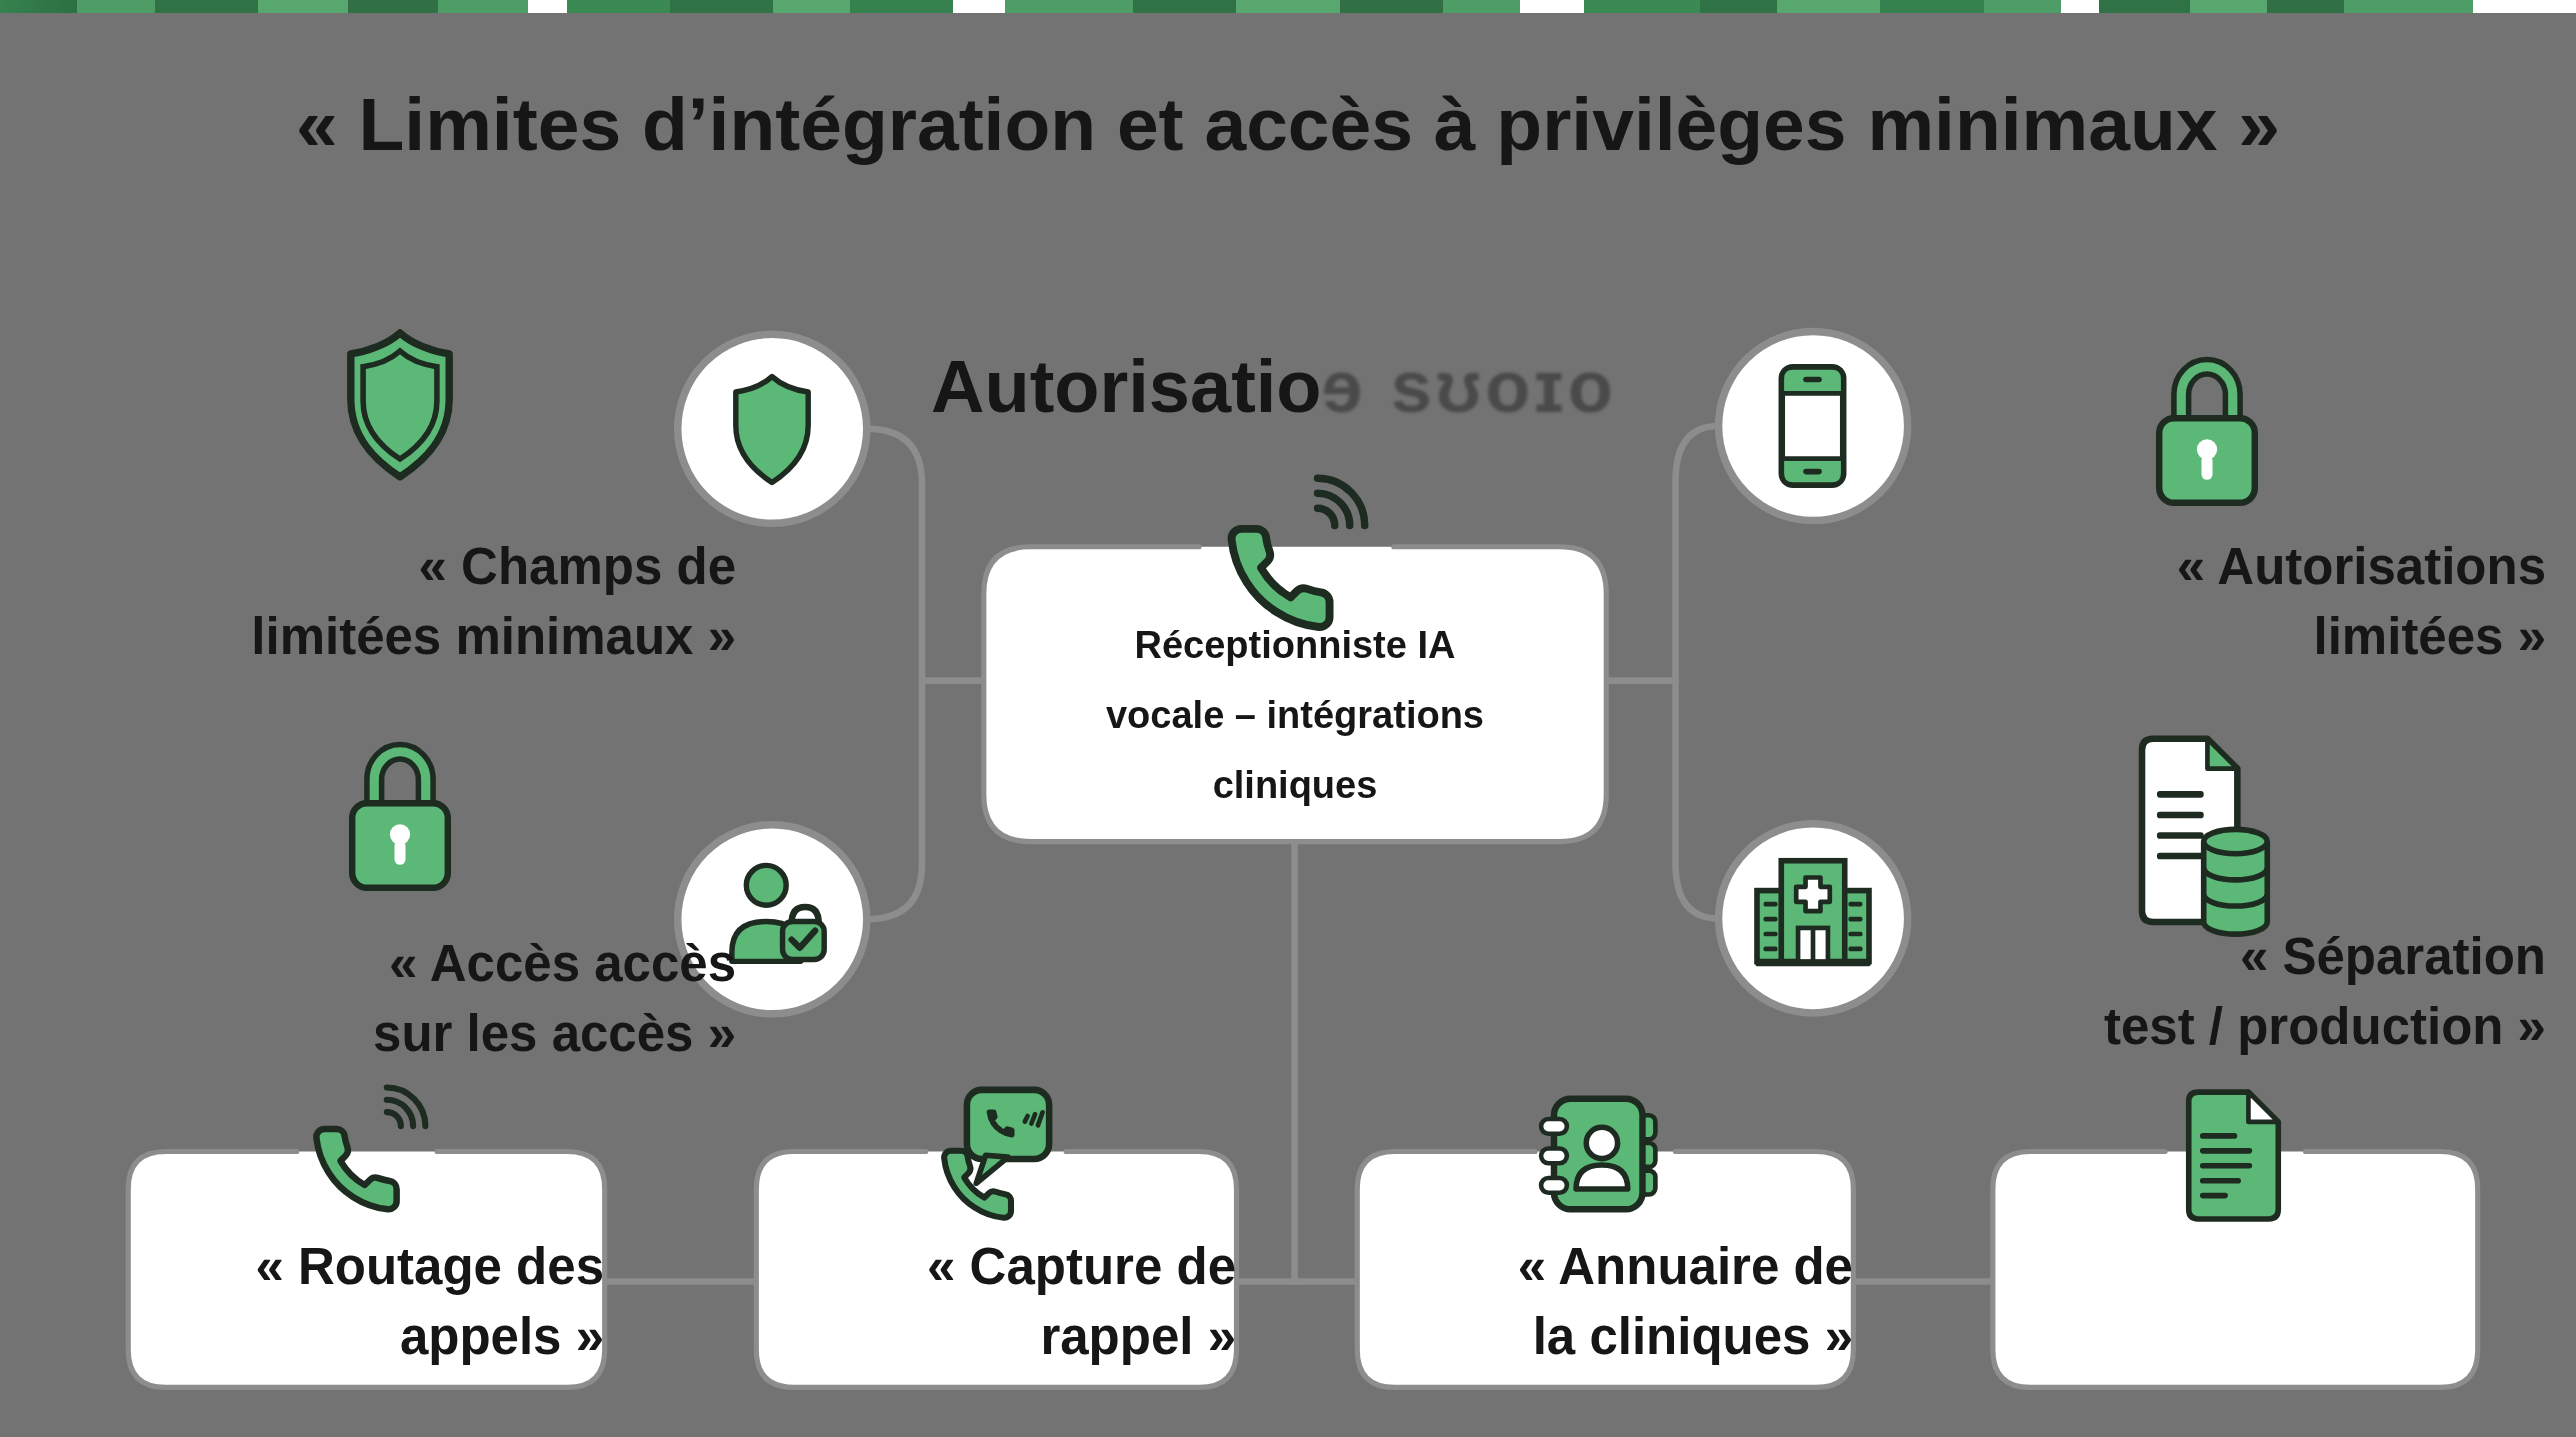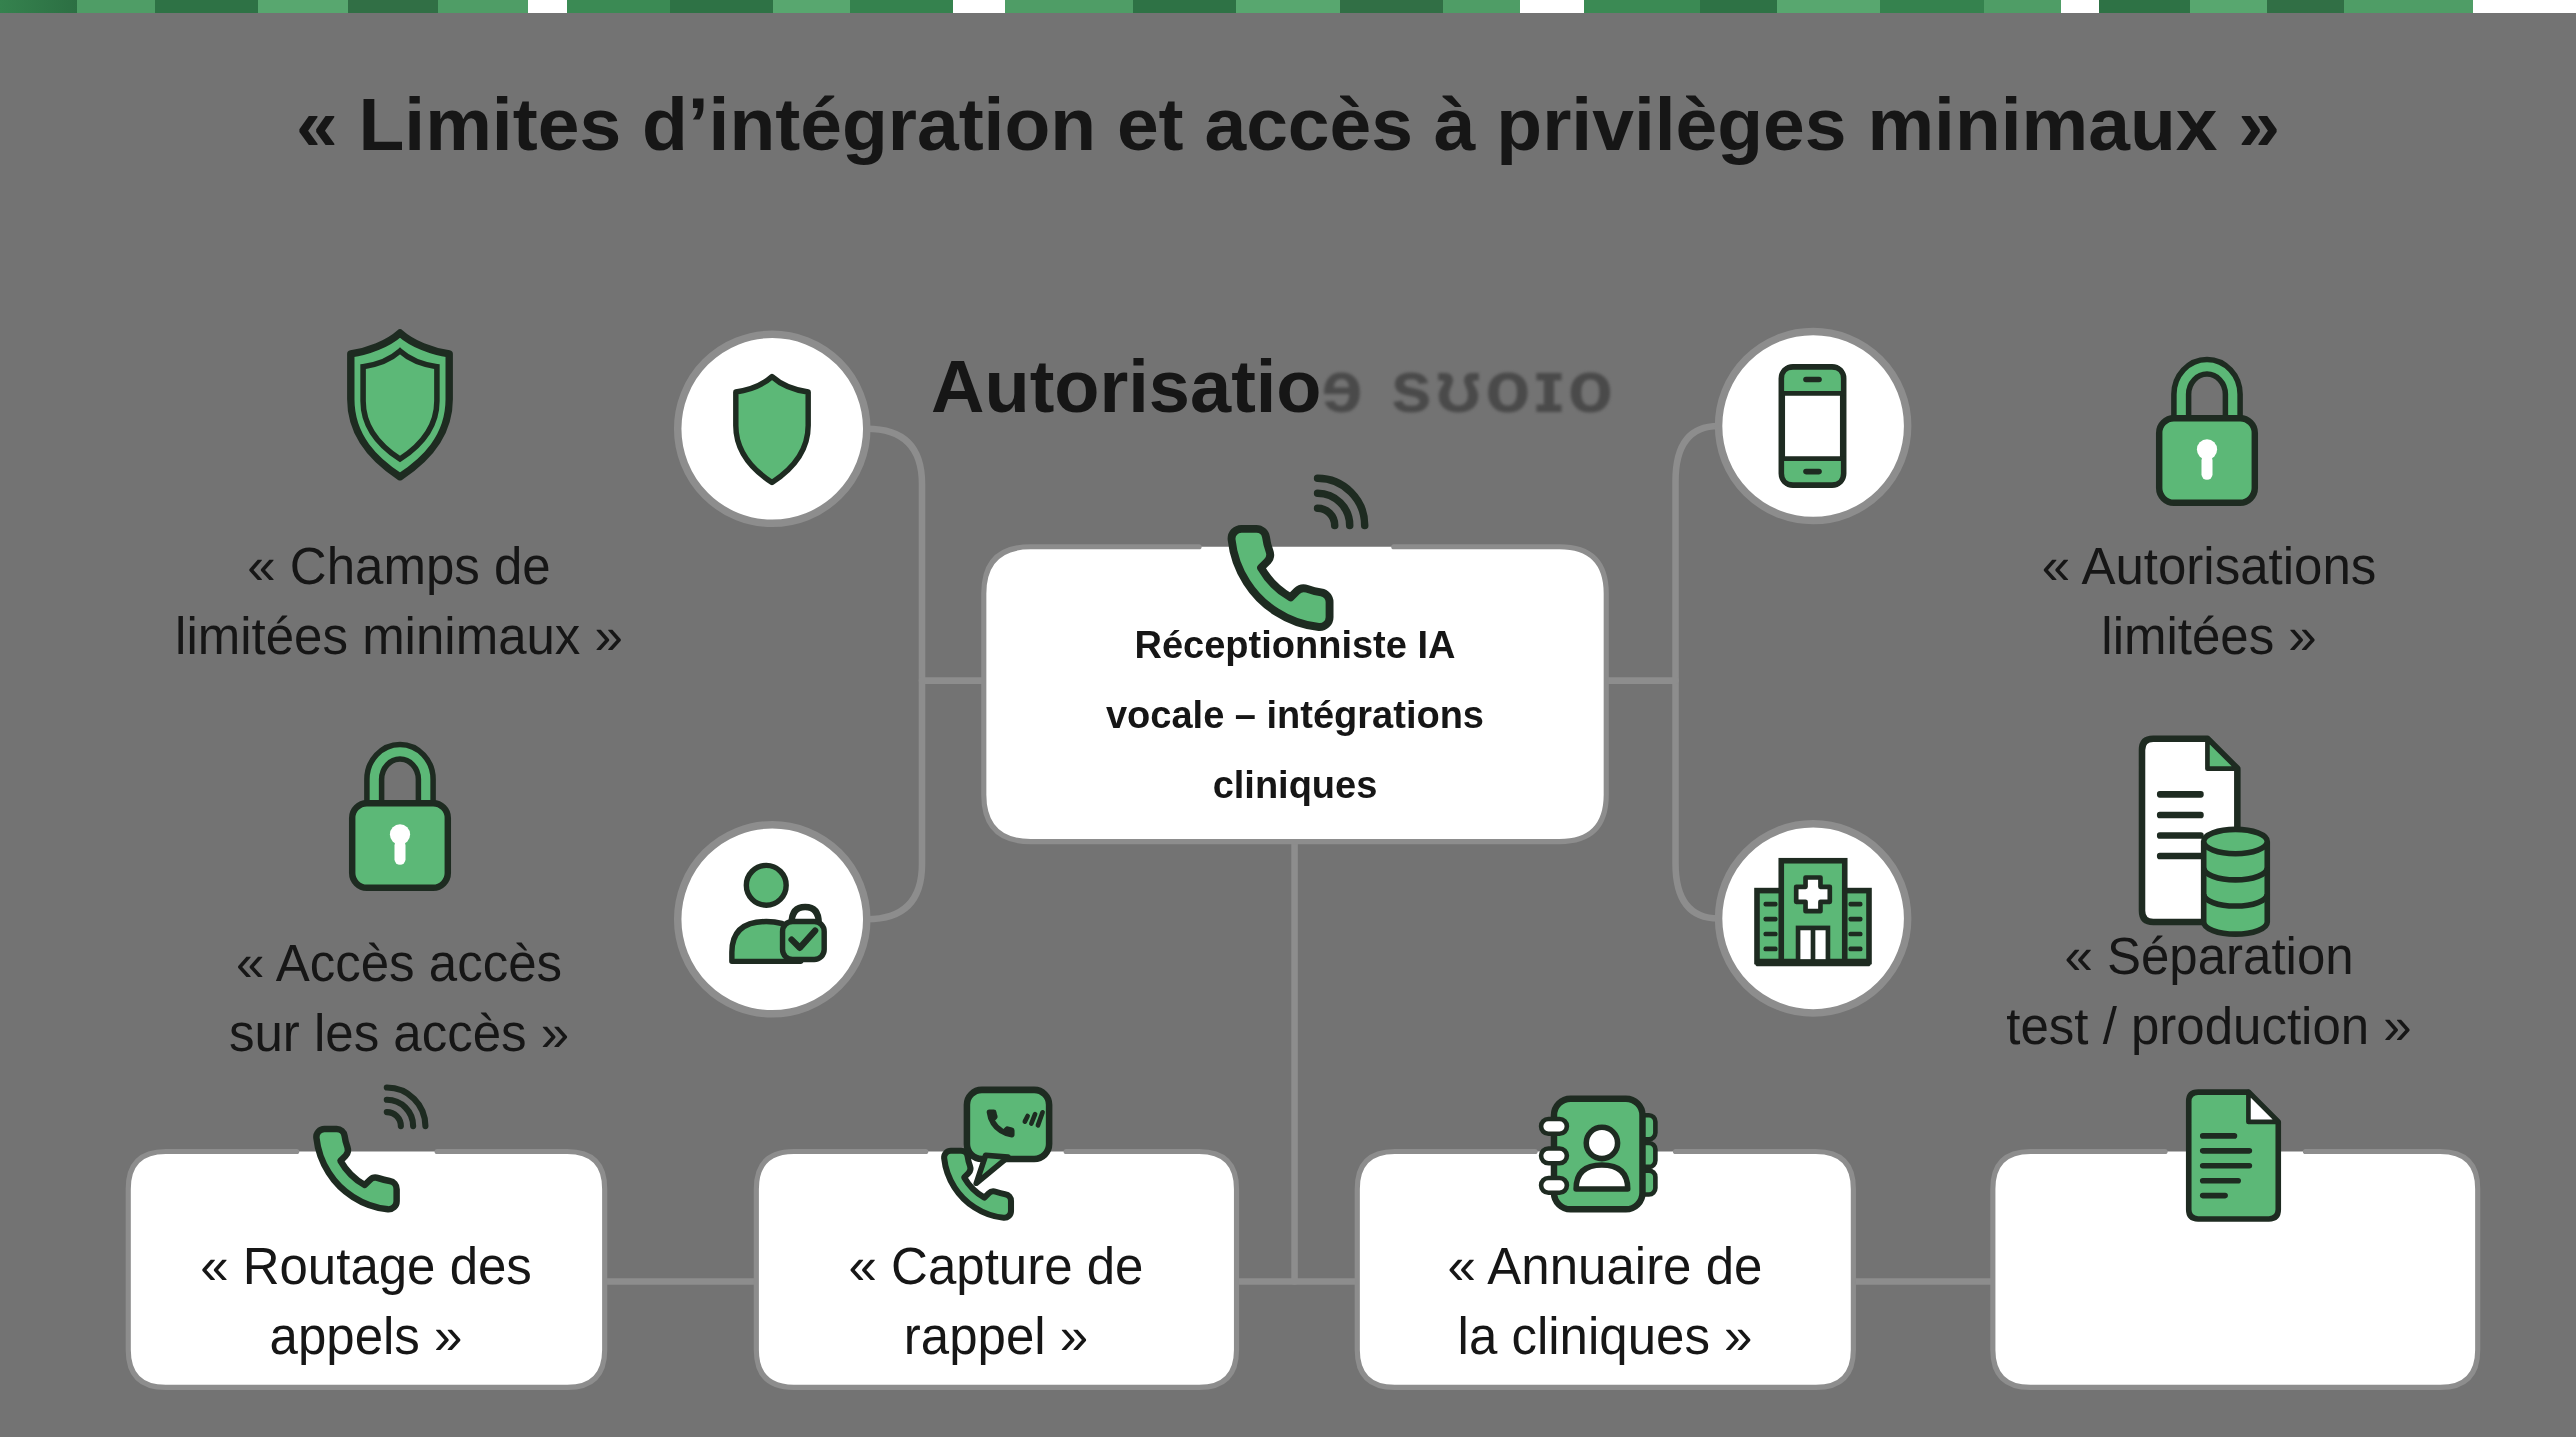--- a/index.html
+++ b/index.html
@@ -16,21 +16,21 @@
       #3b8a54 61.5%, #3b8a54 66%, #2e7245 66%, #2e7245 69%, #58a76f 69%, #58a76f 73%,
       #35824e 73%, #35824e 77%, #4f9d66 77%, #4f9d66 80%, #ffffff 80%, #ffffff 81.5%,
       #2e7245 81.5%, #2e7245 85%, #58a76f 85%, #58a76f 88%, #316f45 88%, #316f45 91%,
       #4f9d66 91%, #4f9d66 96%, #ffffff 96%);}
   .ttl{position:absolute;left:0;top:81px;width:2576px;text-align:center;
        font-size:75px;font-weight:600;letter-spacing:0px;}
   .subttl{position:absolute;left:903px;top:344px;font-size:74px;font-weight:600;white-space:nowrap;margin-left:28px;}
   .subttl .garbled{color:#4a4a4a;filter:blur(1.4px);letter-spacing:3.7px;}
   svg.bg{position:absolute;left:0;top:0;}
   svg.icon{position:absolute;overflow:visible;}
-  .lbl{position:absolute;text-align:center;font-size:51px;line-height:70px;font-weight:400;}
+  .lbl{position:absolute;text-align:right;font-size:51px;line-height:70px;font-weight:700;}
   .node-lbl{position:absolute;text-align:center;font-size:38px;line-height:70px;font-weight:600;}
 </style>
 </head>
 <body>
 
 <div id="canvas">
 
   <div id="top-strip"></div>
 
   <div class="ttl">« Limites d’intégration et accès à privilèges minimaux »</div>

